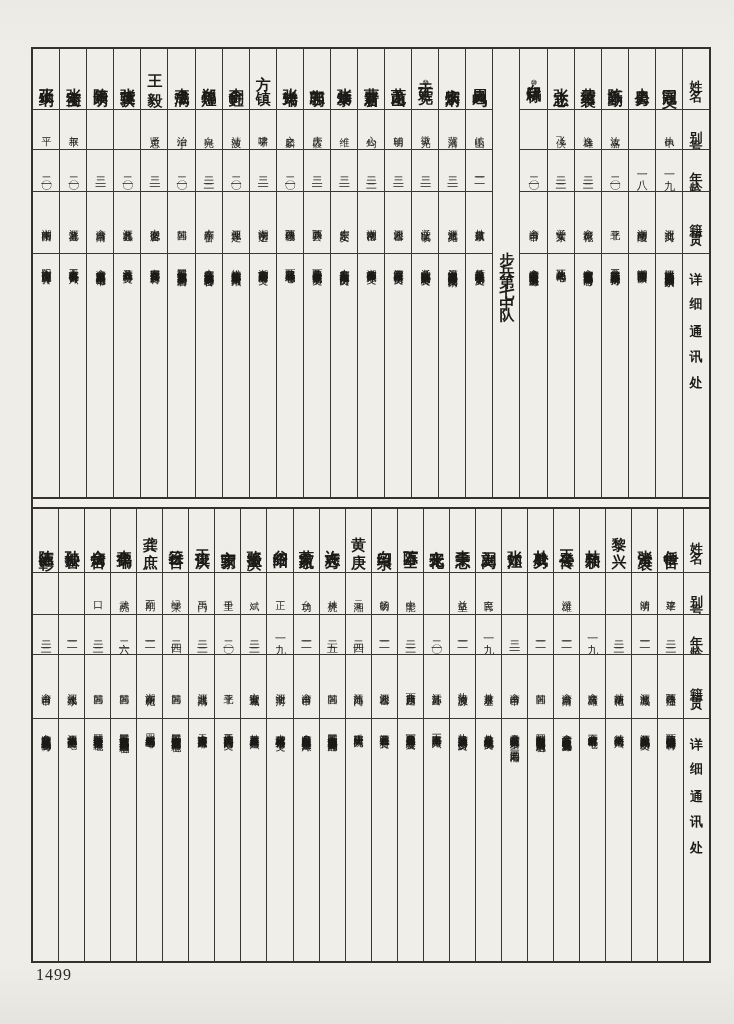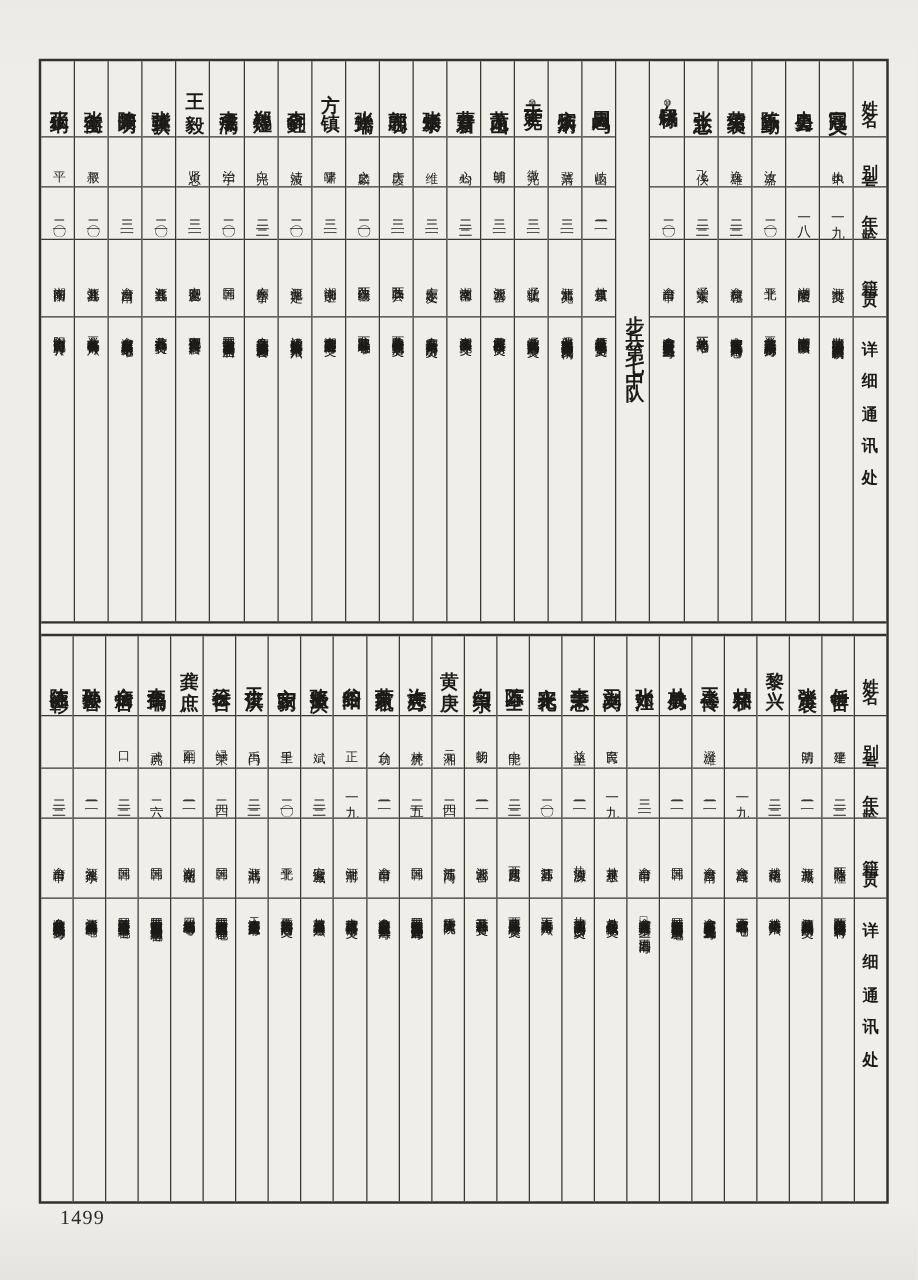--- a/index.html
+++ b/index.html
@@ -33,21 +33,21 @@
   .name  { font-size:15px; font-weight:bold; letter-spacing:2px; }
   .name2 { letter-spacing:16px; }
   .mark  { font-size:7px; letter-spacing:0; margin-top:1px; opacity:.8; }
   .alias { font-size:10px; letter-spacing:2px; }
   .age   { font-size:11px; letter-spacing:3px; }
   .native{ font-size:10px; letter-spacing:1px; }
   .addr  { font-size:10px; letter-spacing:0.5px; }
   .lbl   { font-size:13px; font-weight:bold; letter-spacing:9px; }
   .lbl-addr { font-size:13px; font-weight:bold; letter-spacing:26px; }
   .sec   { font-size:15px; font-weight:bold; letter-spacing:11px; }
-  .page-number { position:absolute; left:48px; top:966px; font-size:16px; letter-spacing:1px; color:#2b2a26; }
+  .page-number { position:absolute; left:36px; top:966px; font-size:16px; letter-spacing:1px; color:#2b2a26; }
 </style>
 </head>
 <body>
 
 <div class="paper"></div>
 
 <div class="frame">
   <div class="vtable t1" id="table0">
       <div class="col">
         <div class="cell c-name">

